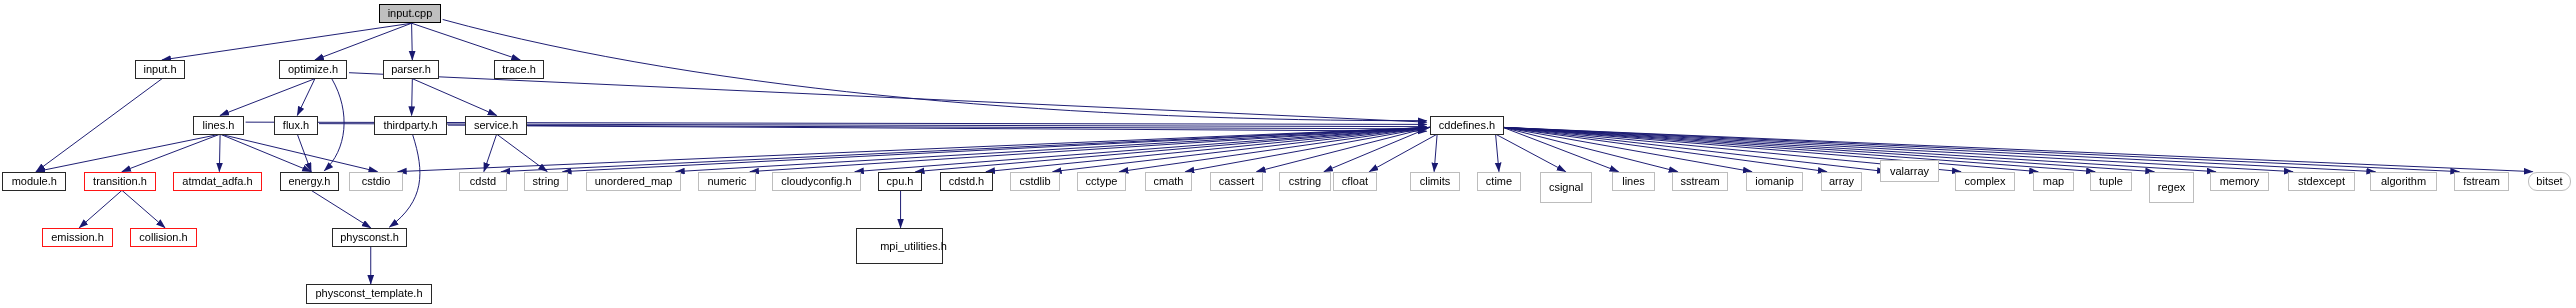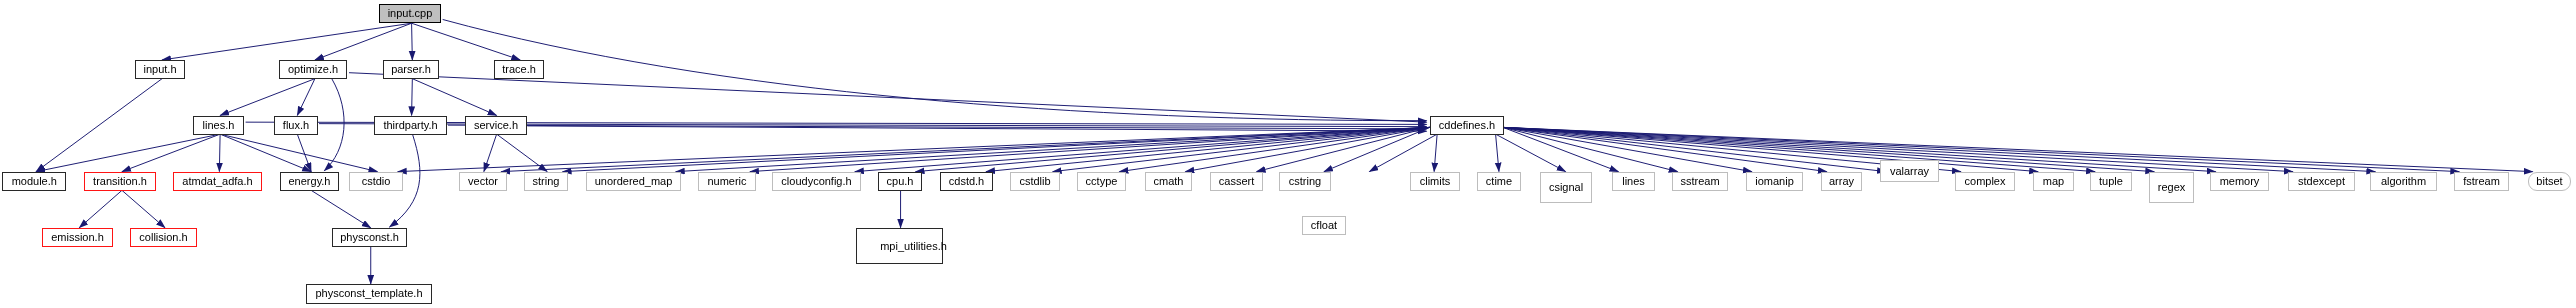--- a/index.html
+++ b/index.html
@@ -132,21 +132,21 @@
     <div class="node truncated" style="left: 173px; top: 172px; width: 89px; height: 19px;">
       <span>atmdat_adfa.h</span>
     </div>
     <div class="node project" style="left: 280px; top: 172px; width: 59px; height: 19px;">
       <span>energy.h</span>
     </div>
     <div class="node external" style="left: 349px; top: 172px; width: 54px; height: 19px;">
       <span>cstdio</span>
     </div>
     <div class="node external" style="left: 459px; top: 172px; width: 48px; height: 19px;">
-      <span>vector</span>
+      <span>cdstd</span>
     </div>
     <div class="node external" style="left: 524px; top: 172px; width: 44px; height: 19px;">
       <span>string</span>
     </div>
     <div class="node external" style="left: 586px; top: 172px; width: 95px; height: 19px;">
       <span>unordered_map</span>
     </div>
     <div class="node external" style="left: 698px; top: 172px; width: 58px; height: 19px;">
       <span>numeric</span>
     </div>
@@ -167,21 +167,21 @@
     </div>
     <div class="node external" style="left: 1145px; top: 172px; width: 47px; height: 19px;">
       <span>cmath</span>
     </div>
     <div class="node external" style="left: 1210px; top: 172px; width: 53px; height: 19px;">
       <span>cassert</span>
     </div>
     <div class="node external" style="left: 1279px; top: 172px; width: 52px; height: 19px;">
       <span>cstring</span>
     </div>
-    <div class="node external" style="left: 1302px; top: 172px; width: 44px; height: 19px; margin-top: 44px;">
+    <div class="node external" style="left: 1333px; top: 172px; width: 44px; height: 19px;">
       <span>cfloat</span>
     </div>
     <div class="node external" style="left: 1410px; top: 172px; width: 50px; height: 19px;">
       <span>climits</span>
     </div>
     <div class="node external" style="left: 1477px; top: 172px; width: 44px; height: 19px;">
       <span>ctime</span>
     </div>
     <div class="node external" style="left: 1540px; top: 172px; width: 52px; height: 31px;">
       <span>csignal</span>

